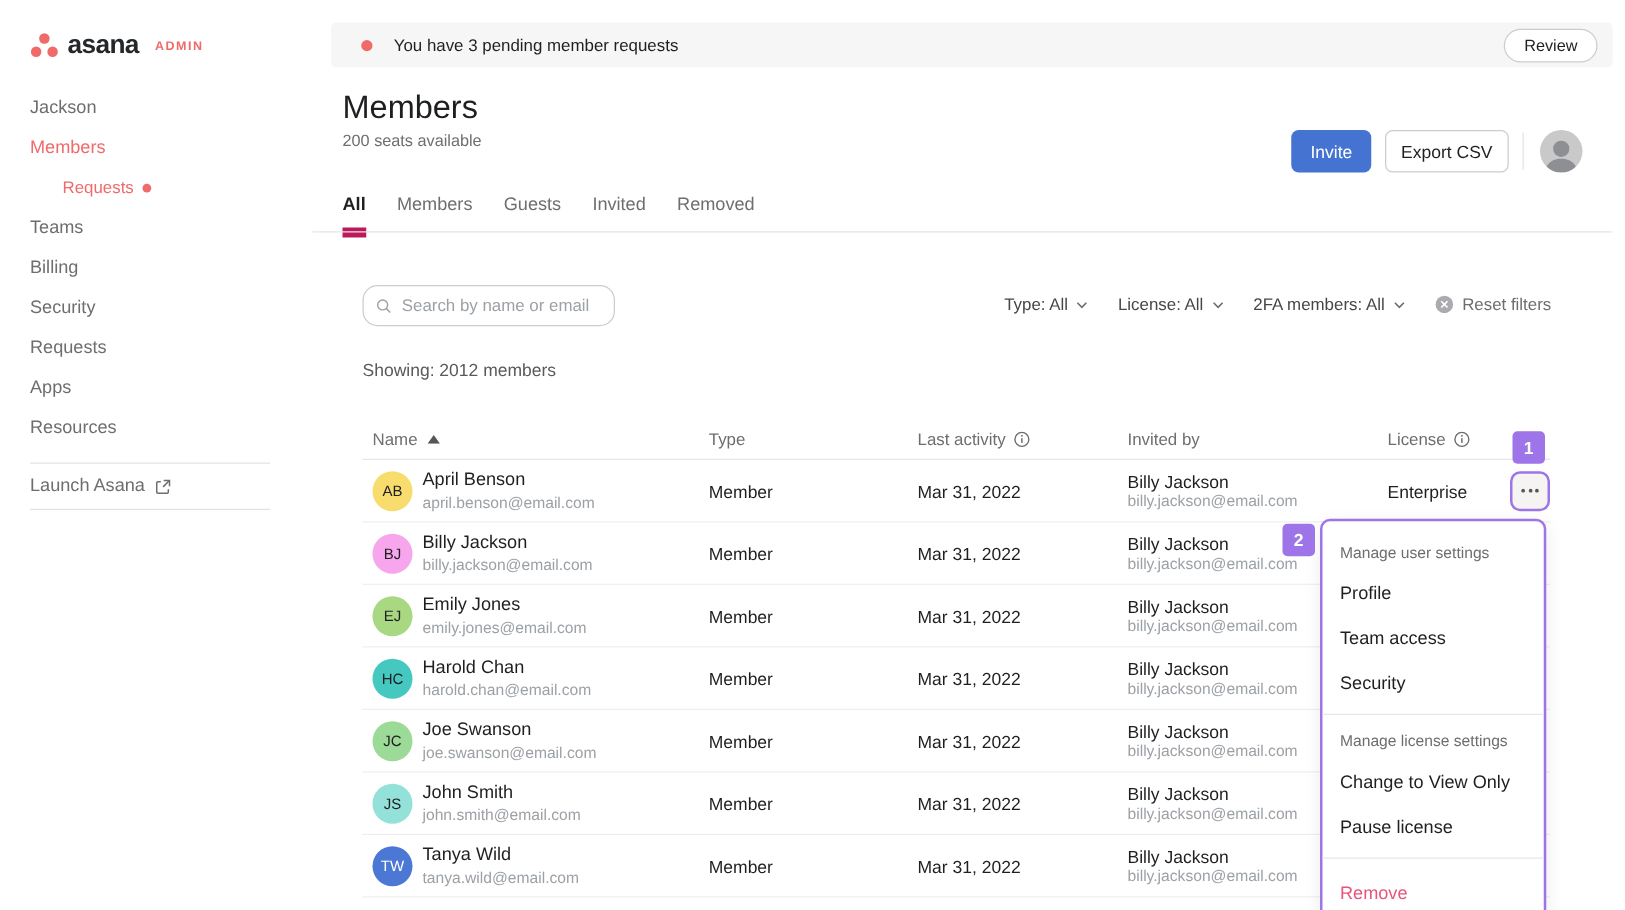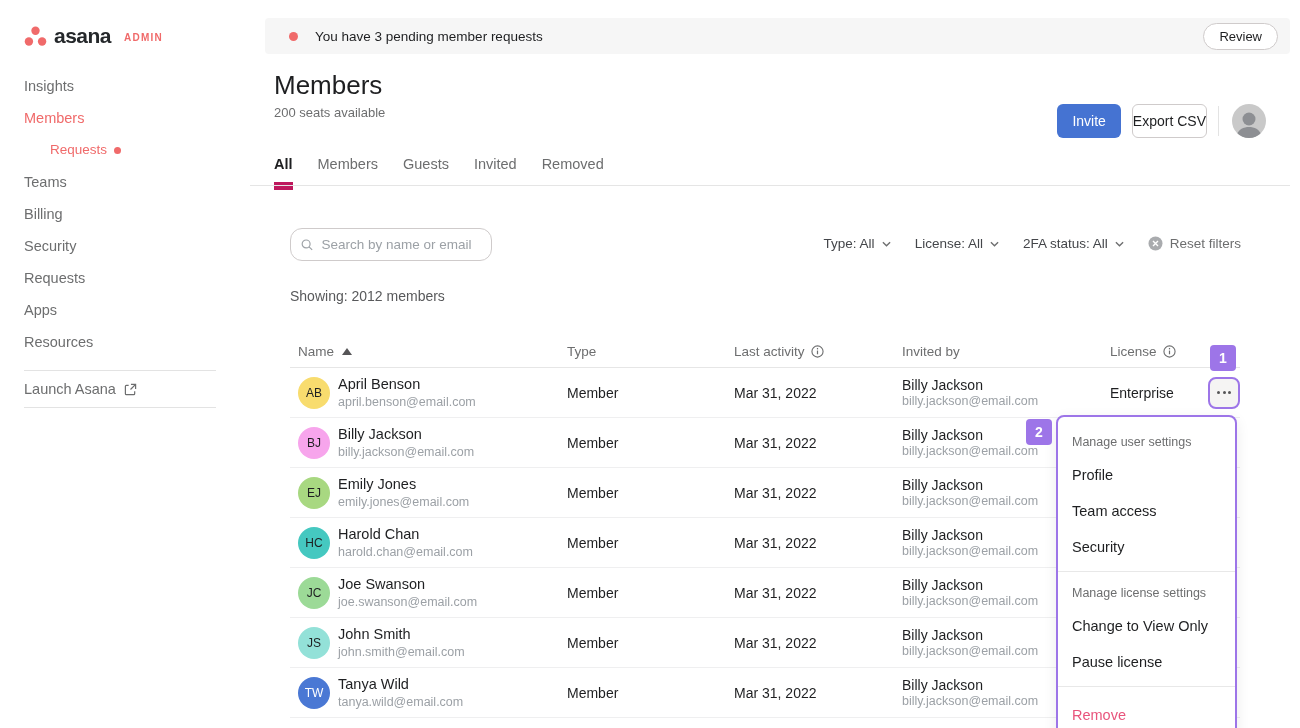--- a/index.html
+++ b/index.html
@@ -22,21 +22,21 @@
   .launch { position:absolute; left:24px; top:381px; font-size:14.5px; color:#6d6e6f; display:flex; align-items:center; gap:8px; cursor:pointer; }
   
   .main { position:absolute; left:240px; top:0; width:1060px; height:728px; background:#fff; }
   .banner { position:absolute; left:25px; top:18px; right:10px; height:36px; background:#f6f6f6; border-radius:4px; display:flex; align-items:center; padding:0 12px 0 24px; }
   .banner-text { font-size:13.5px; color:#1e1f21; margin-left:17px; flex:1; }
   .review-btn { height:27px; padding:0 15px; background:#fff; border:1px solid #cfcbcb; border-radius:14px; font-size:13px; color:#1e1f21; display:flex; align-items:center; cursor:pointer; font-family:inherit; }
   .page-title { position:absolute; left:34px; top:70px; font-size:26px; font-weight:500; color:#1e1f21; }
   .page-subtitle { position:absolute; left:34px; top:105px; font-size:13px; color:#6d6e6f; }
   .actions { position:absolute; top:104px; right:34px; display:flex; align-items:center; }
   .invite-btn { height:34px; padding:0 15px; background:#4573d2; color:#fff; border:none; border-radius:6px; font-size:14px; cursor:pointer; font-family:inherit; }
-  .export-btn { height:34px; padding:0 0; background:#fff; color:#1e1f21; border:1px solid #cfcbcb; border-radius:6px; font-size:14px; margin-left:11px; cursor:pointer; font-family:inherit; }
+  .export-btn { height:34px; padding:0 12px; background:#fff; color:#1e1f21; border:1px solid #cfcbcb; border-radius:6px; font-size:14px; margin-left:11px; cursor:pointer; font-family:inherit; }
   .v-divider { width:1px; height:30px; background:#e3e3e3; margin:0 13px 0 11px; }
   .profile-avatar { width:34px; height:34px; border-radius:50%; background:#c9c9c9; overflow:hidden; cursor:pointer; display:flex; align-items:flex-end; justify-content:center; }
   
   .tabs { position:absolute; left:34px; top:156px; display:flex; gap:25px; }
   .tab { font-size:14.5px; color:#6d6e6f; padding-bottom:10px; cursor:pointer; }
   .tab.active { color:#1e1f21; font-weight:700; border-bottom:8px solid #be185d; }
   .tabs-divider { position:absolute; left:10px; right:10px; top:185px; height:1px; background:#e5e5e5; }
   
   .search-box { position:absolute; left:50px; top:228px; width:202px; height:33px; border:1px solid #cfcbcb; border-radius:12px; background:#fff; display:flex; align-items:center; padding:0 10px; gap:8px; }
   .search-box input { border:none; outline:none; font-size:13.5px; color:#1e1f21; width:100%; font-family:inherit; background:transparent; }
@@ -80,21 +80,21 @@
       <svg width="23" height="21" viewBox="0 0 24 22">
         <circle cx="12" cy="5" r="4.4" fill="#f06a6a"></circle>
         <circle cx="5.1" cy="16.2" r="4.4" fill="#f06a6a"></circle>
         <circle cx="18.9" cy="16.2" r="4.4" fill="#f06a6a"></circle>
       </svg>
       <span class="logo-word">asana</span>
       <span class="logo-admin">ADMIN</span>
     </div>
     <ul class="nav">
       <li class="nav-item">
-          <span>Insights</span>
+          <span>Jackson</span>
         </li>
       <li class="nav-item active">
           <span>Members</span>
         </li>
       <li class="nav-item active indent">
           <span>Requests</span>
           <span class="red-dot"></span>
         </li>
       <li class="nav-item">
           <span>Teams</span>
@@ -174,21 +174,21 @@
             <path d="M1 1 L5 5 L9 1" fill="none" stroke="#6d6e6f" stroke-width="1.5"></path>
           </svg>
       </div>
       <div class="filter">
         <span>License: All</span>
         <svg width="9" height="6" viewBox="0 0 10 6">
             <path d="M1 1 L5 5 L9 1" fill="none" stroke="#6d6e6f" stroke-width="1.5"></path>
           </svg>
       </div>
       <div class="filter">
-        <span>2FA status: All</span>
+        <span>2FA members: All</span>
         <svg width="9" height="6" viewBox="0 0 10 6">
             <path d="M1 1 L5 5 L9 1" fill="none" stroke="#6d6e6f" stroke-width="1.5"></path>
           </svg>
       </div>
       <div class="reset">
         <svg width="15" height="15" viewBox="0 0 15 15">
           <circle cx="7.5" cy="7.5" r="7" fill="#a9abae"></circle>
           <path d="M5 5 L10 10 M10 5 L5 10" stroke="#fff" stroke-width="1.4"></path>
         </svg>
         <span>Reset filters</span>

